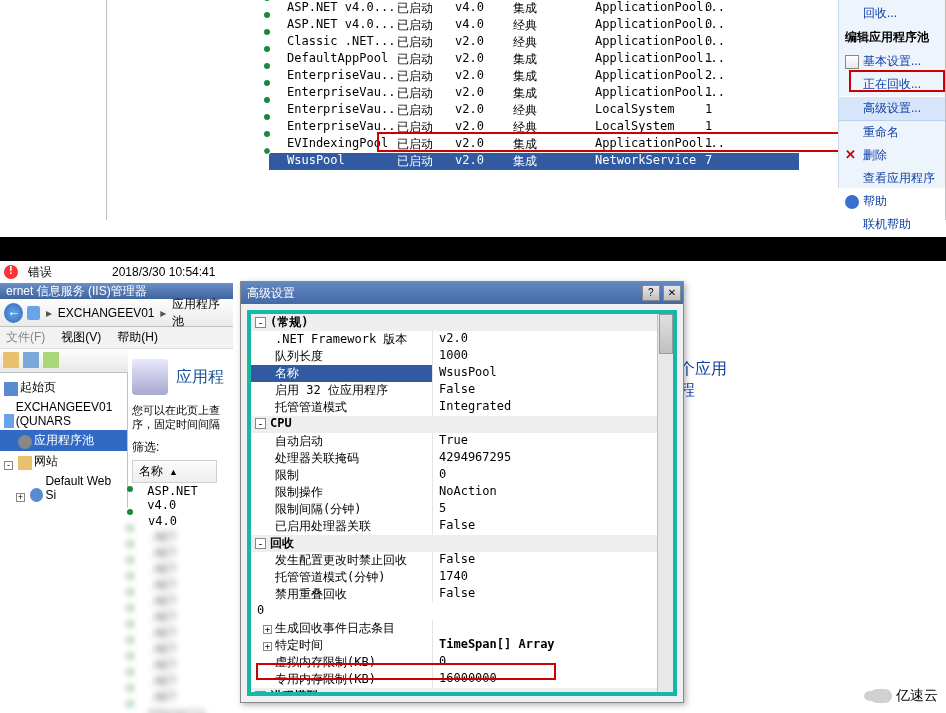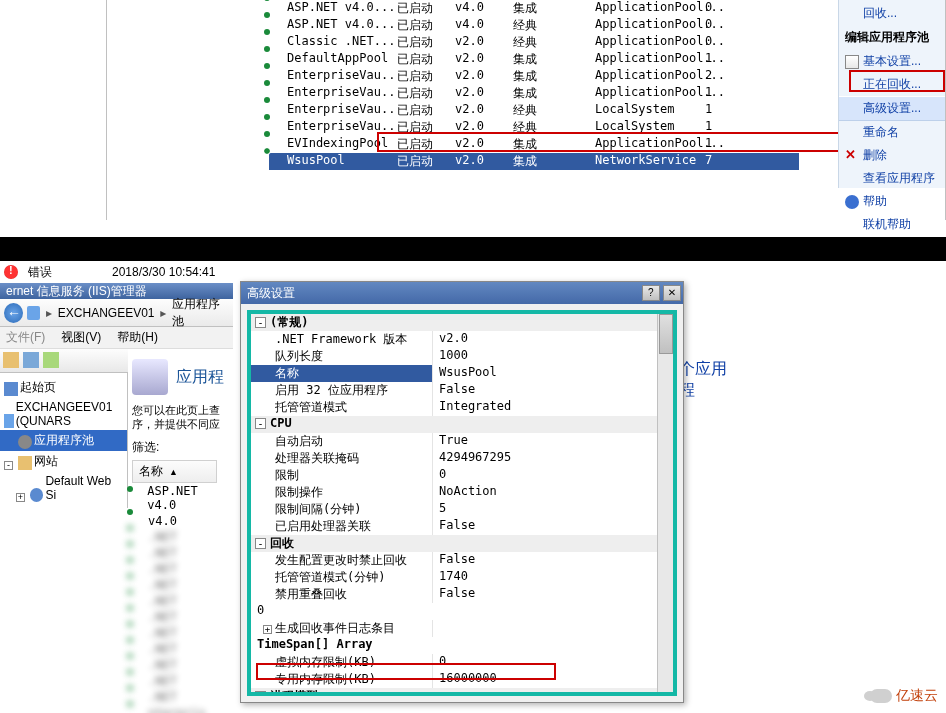--- a/index.html
+++ b/index.html
@@ -76,21 +76,21 @@
 .pg-thumb { position: absolute; top: 0; left: 1px; width: 14px; height: 40px; background: linear-gradient(#e0e0e0,#c0c0c0); border: 1px solid #999; }
 .pg-row { display: flex; height: 17px; font-family: "NSimSun", monospace; font-size: 12px; }
 .pg-row .k { width: 182px; border-right: 1px solid #e4e4e4; padding-left: 24px; }
 .pg-row .v { flex: 1; padding-left: 6px; }
 .pg-row.cat { background: #eee; font-weight: bold; }
 .pg-row.cat .k { padding-left: 4px; width: 100%; border: none; }
 .pg-row.cat .expander { display: inline-block; width: 11px; height: 11px; border: 1px solid #888; text-align: center; line-height: 9px; font-size: 10px; margin-right: 4px; background: #fff; font-weight: normal; }
 .pg-row.hl .k { background: #315aa0; color: #fff; }
 .red-box-prop { position: absolute; left: 5px; bottom: 12px; width: 300px; height: 17px; border: 2px solid #c00; pointer-events: none; }
 
-.watermark { position: absolute; right: 8px; bottom: 8px; color: #c2410c; font-size: 14px; display: flex; align-items: center; gap: 4px; }
+.watermark { position: absolute; right: 8px; bottom: 8px; color: #000000; font-size: 14px; display: flex; align-items: center; gap: 4px; }
 .wm-cloud { width: 22px; height: 14px; background: #d0d0d0; border-radius: 10px; position: relative; }
 .wm-cloud::before { content: ""; position: absolute; left: -6px; top: 2px; width: 12px; height: 10px; background: #d0d0d0; border-radius: 50%; }
 </style>
 </head>
 <body>
 
 <div class="top-section">
   <div class="pool-list" id="poolList">
       <div class="pool-row">
         <span class="icon"><span class="gear-ico"></span></span>
@@ -287,21 +287,21 @@
     </div>
   </div>
 
   <div class="mid-pane">
     <div class="mid-head">
       <span class="mid-head-ico"></span>
       <span class="mid-title">应用程</span>
     </div>
     <div style="font-size:11px;line-height:14px">
       <span>您可以在此页上查</span><br>
-      <span>序，并提供不同应</span>
+      <span>序，固定时间间隔</span>
     </div>
     <div class="filter-row">
       <span>筛选:</span>
     </div>
     <div class="col-hdr">
       <span>名称</span>
       <span style="font-size:9px">▲</span>
     </div>
     <div id="miniPools">
         <div class="pool-mini">
@@ -443,20 +443,21 @@
             <span class="v" style="">False</span>
           </div>
           <div class="pg-row">
             <span class="v" style="">0</span>
           </div>
           <div class="pg-row">
             <span class="k" style="padding-left:12px"><span style="display:inline-block;width:9px;height:9px;border:1px solid #888;text-align:center;line-height:7px;font-size:9px;margin-right:3px;background:#fff">+</span>生成回收事件日志条目</span>
             <span class="v" style=""></span>
           </div>
           <div class="pg-row">
+            <span class="k" style="padding-left:12px"><span style="display:inline-block;width:9px;height:9px;border:1px solid #888;text-align:center;line-height:7px;font-size:9px;margin-right:3px;background:#fff">+</span>特定时间</span>
             <span class="v" style="font-weight:bold">TimeSpan[] Array</span>
           </div>
           <div class="pg-row">
             <span class="k" style="">虚拟内存限制(KB)</span>
             <span class="v" style="">0</span>
           </div>
           <div class="pg-row">
             <span class="k" style="">专用内存限制(KB)</span>
             <span class="v" style="">16000000</span>
           </div>

